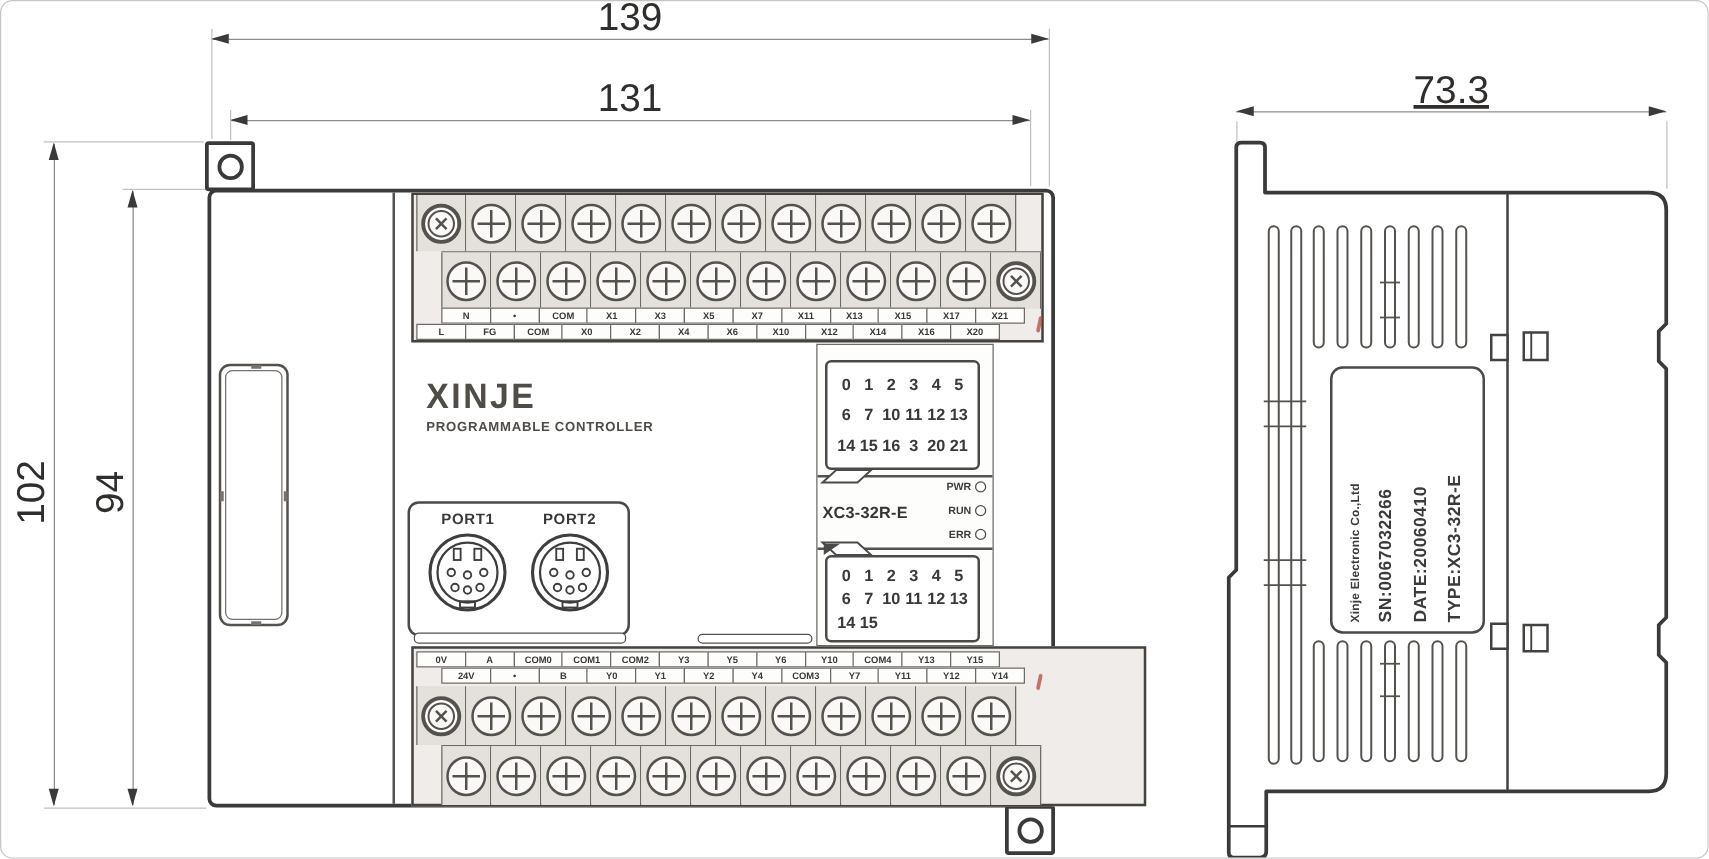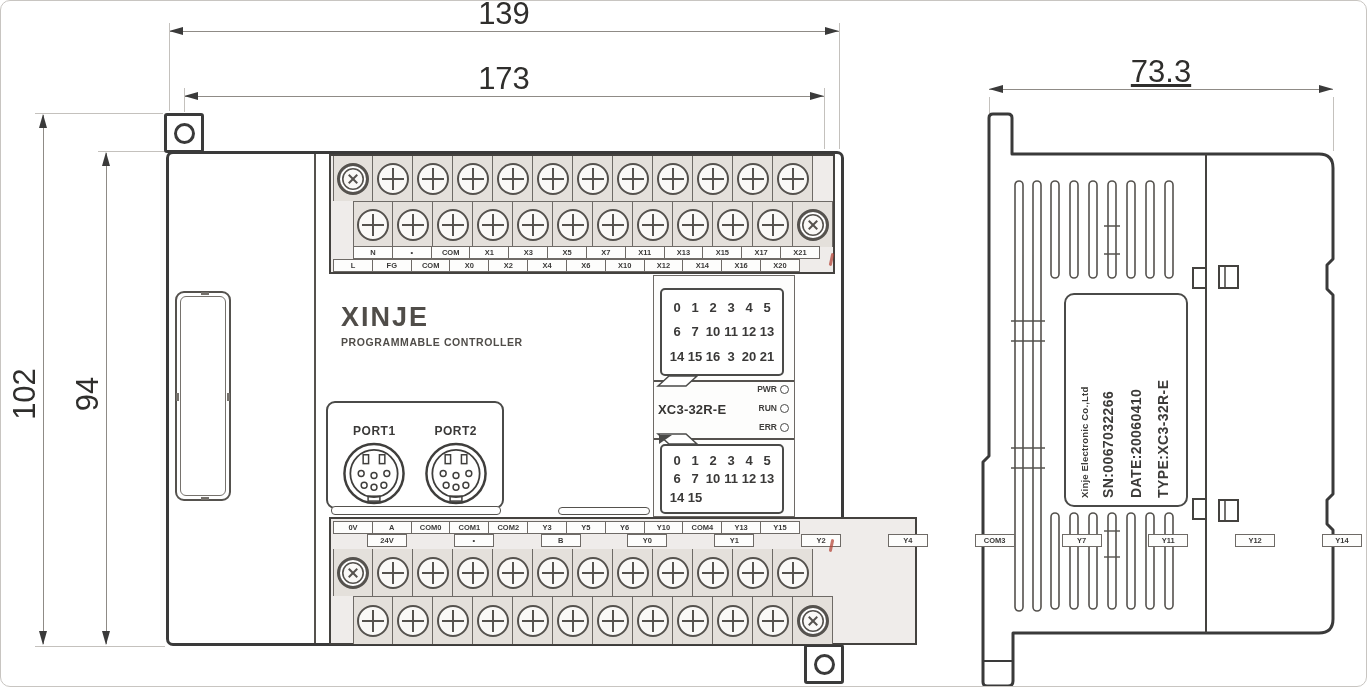--- a/index.html
+++ b/index.html
@@ -52,21 +52,21 @@
   .grow{display:grid;grid-template-columns:repeat(6,1fr);}
   .gcell{font-size:13px;font-weight:bold;color:#3a3938;text-align:center;line-height:1;}
   .win-line{position:absolute;left:0;right:0;height:1.5px;background:#55524e;}
   .model{position:absolute;font-size:13px;font-weight:bold;color:#363533;letter-spacing:0.2px;}
   .leds{position:absolute;display:flex;flex-direction:column;gap:9px;align-items:flex-end;}
   .led-row{display:flex;align-items:center;gap:3px;padding-left:48px;}
   .led-label{font-size:8.5px;font-weight:bold;color:#3f3e3c;}
   .led-dot{width:7px;height:7px;border:1.6px solid #4a4a48;border-radius:50%;background:#fff;}
   
   .ports{position:absolute;border:2px solid #4a4a48;border-radius:9px;background:#fff;box-sizing:border-box;display:flex;justify-content:space-evenly;}
-  .port-col{display:flex;flex-direction:column;align-items:center;padding-top:21px;}
+  .port-col{display:flex;flex-direction:column;align-items:center;padding-top:5px;}
   .port-label{font-size:12px;font-weight:bold;color:#3a3938;letter-spacing:0.5px;}
   .shelf{position:absolute;border:1.5px solid #55524e;border-radius:4px;background:#fff;box-sizing:border-box;}
   .red-mark{position:absolute;width:3px;height:13px;background:#b5483b;opacity:0.75;transform:rotate(12deg);border-radius:2px;}
   
   .side-label{position:absolute;left:1063px;top:292px;width:124px;height:214px;border:2px solid #4a4a48;border-radius:10px;background:#fff;box-sizing:border-box;}
   .side-label-rot{position:absolute;left:-38px;top:57px;width:196px;height:96px;transform:rotate(-90deg);display:flex;flex-direction:column-reverse;justify-content:space-between;}
   .side-label-line{font-size:14px;font-weight:bold;color:#3c3b39;letter-spacing:0.4px;white-space:nowrap;line-height:1.4;}
   .side-label-line:last-child{font-size:9.5px;font-weight:bold;letter-spacing:0.2px;}
 </style>
 </head>
@@ -77,21 +77,21 @@
   <div class="dim-h" style="left:168px;top:30px;width:670px;">
       <span class="ah l"></span>
       <span class="ah r"></span>
     </div>
   <div class="dim-label" style="left:503px;top:-5px;">139</div>
 
   <div class="dim-h" style="left:183px;top:95px;width:640px;">
       <span class="ah l"></span>
       <span class="ah r"></span>
     </div>
-  <div class="dim-label" style="left:503px;top:60px;">173</div>
+  <div class="dim-label" style="left:503px;top:60px;">131</div>
 
   <div class="dim-v" style="left:42px;top:114px;height:529px;">
       <span class="av u"></span>
       <span class="av d"></span>
     </div>
   <div class="dim-label vert" style="left:24px;top:393px;">102</div>
 
   <div class="dim-v" style="left:105px;top:152px;height:491px;">
       <span class="av u"></span>
       <span class="av d"></span>
@@ -374,21 +374,21 @@
             <span class="lcell">COM1</span>
             <span class="lcell">COM2</span>
             <span class="lcell">Y3</span>
             <span class="lcell">Y5</span>
             <span class="lcell">Y6</span>
             <span class="lcell">Y10</span>
             <span class="lcell">COM4</span>
             <span class="lcell">Y13</span>
             <span class="lcell">Y15</span>
           </div>
-        <div class="lrow" style="left:36px;top:15px;gap:48px;">
+        <div class="lrow" style="left:22px;top:15px;">
 
         <span class="lcell">24V</span>
             <span class="lcell">•</span>
             <span class="lcell">B</span>
             <span class="lcell">Y0</span>
             <span class="lcell">Y1</span>
             <span class="lcell">Y2</span>
             <span class="lcell">Y4</span>
             <span class="lcell">COM3</span>
             <span class="lcell">Y7</span>

